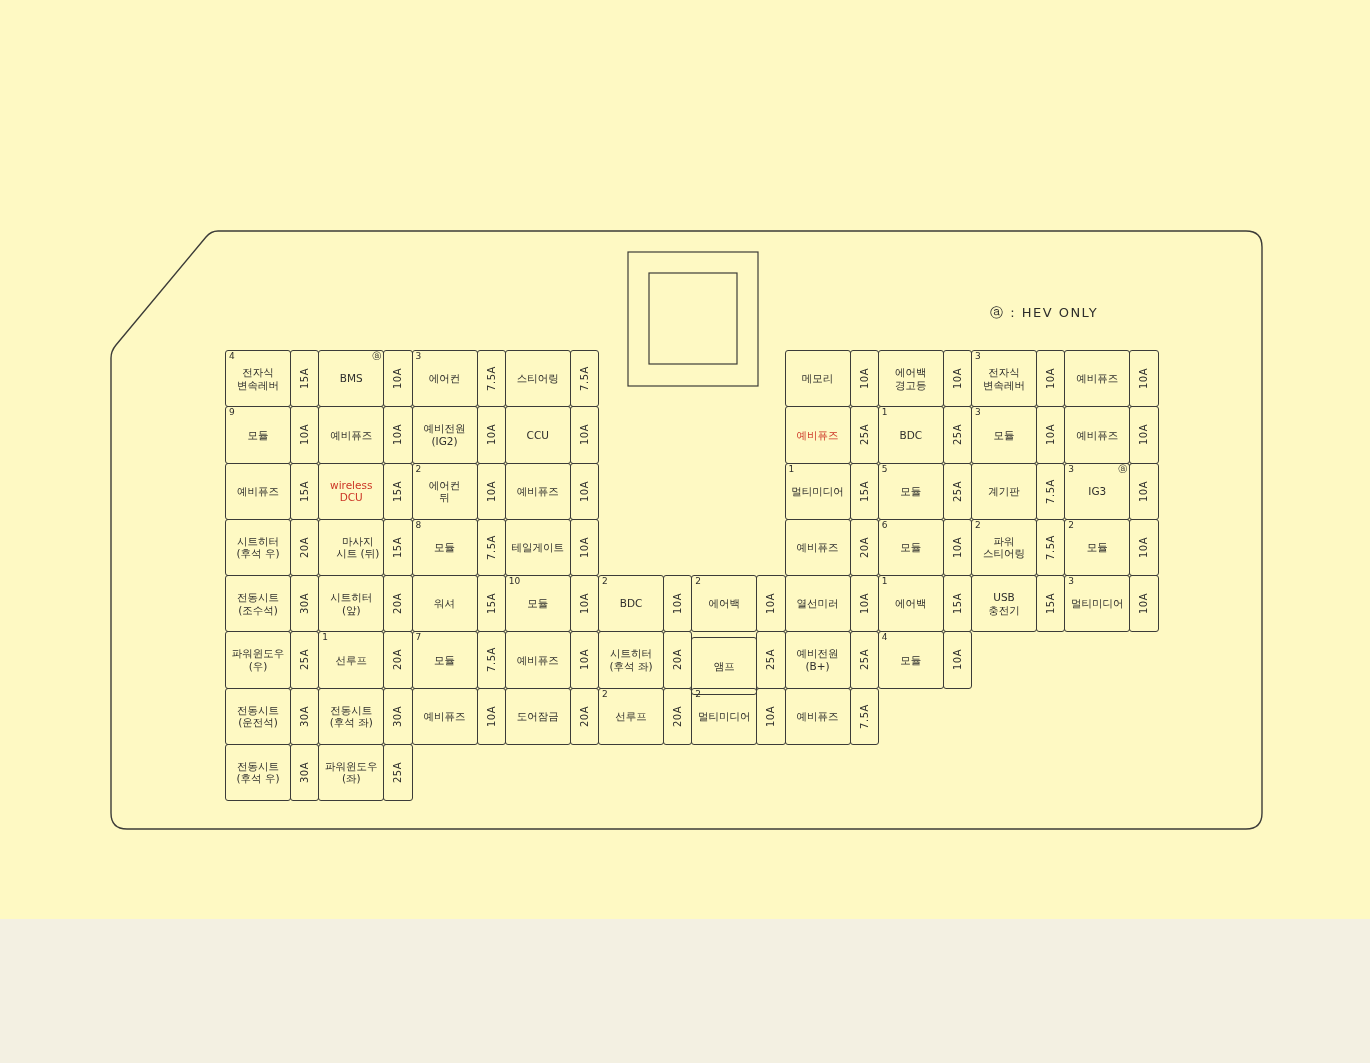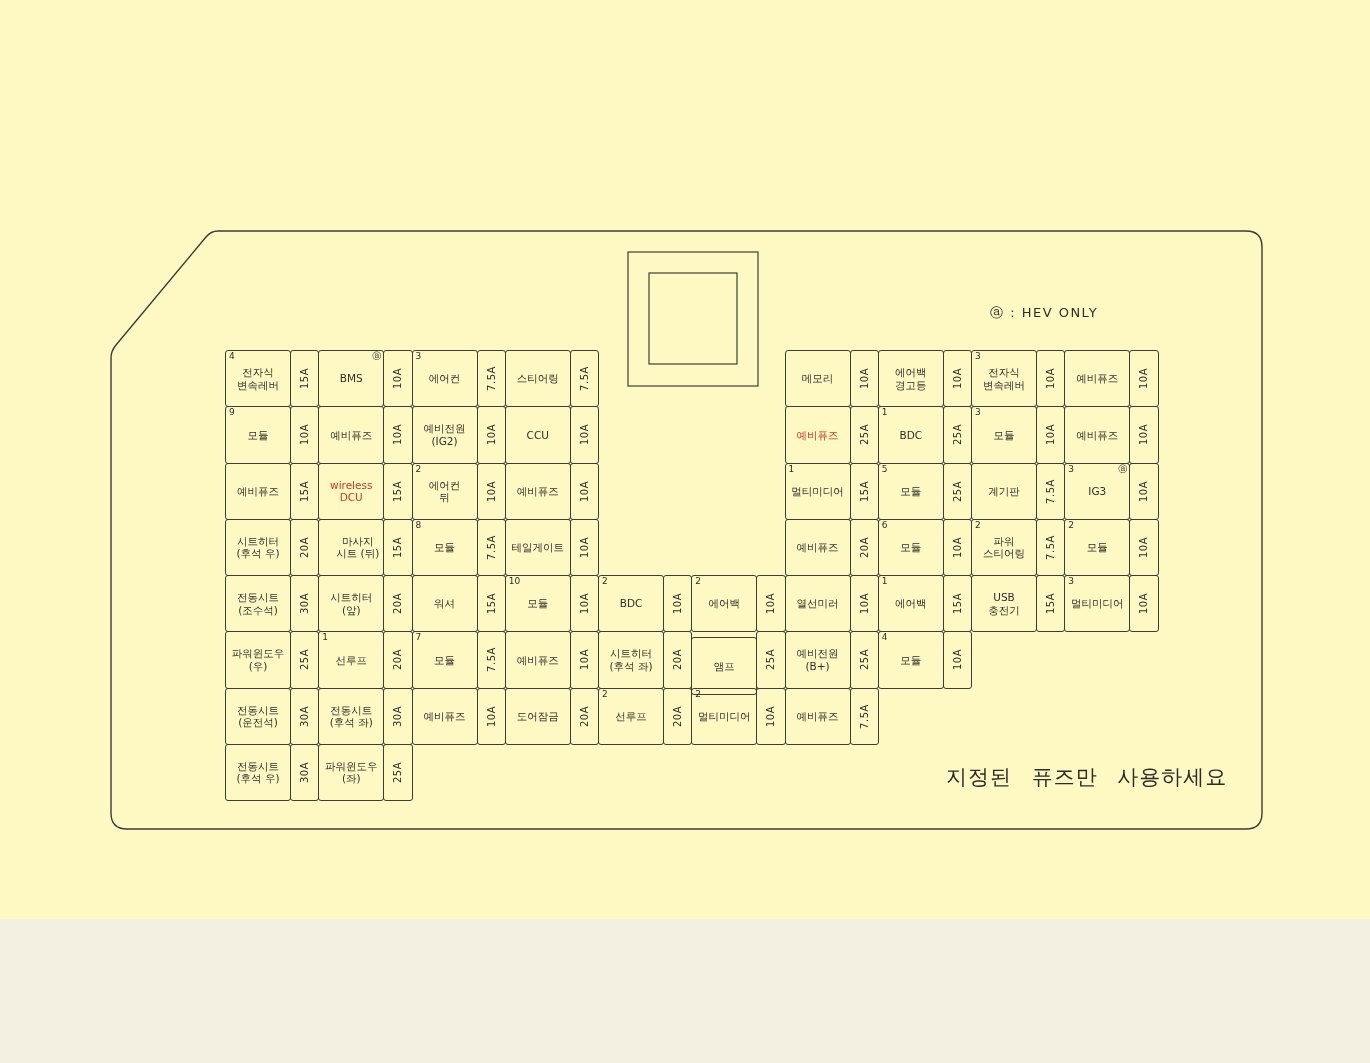--- a/index.html
+++ b/index.html
@@ -471,15 +471,14 @@
       <div class="fuse-label" style="left: 318.25px; top: 743.75px; width: 66px; height: 57.25px;">
         <div class="lbl">파워윈도우
 (좌)</div>
       </div>
       <div class="fuse-amp" style="left: 383.25px; top: 743.75px; width: 29.25px; height: 57.25px;">
         <span>25A</span>
       </div>
     </div>
 
 
-  <div class="warning">지정된 퓨즈만 사용하세요</div>
 
 </div>
 
 </body></html>

